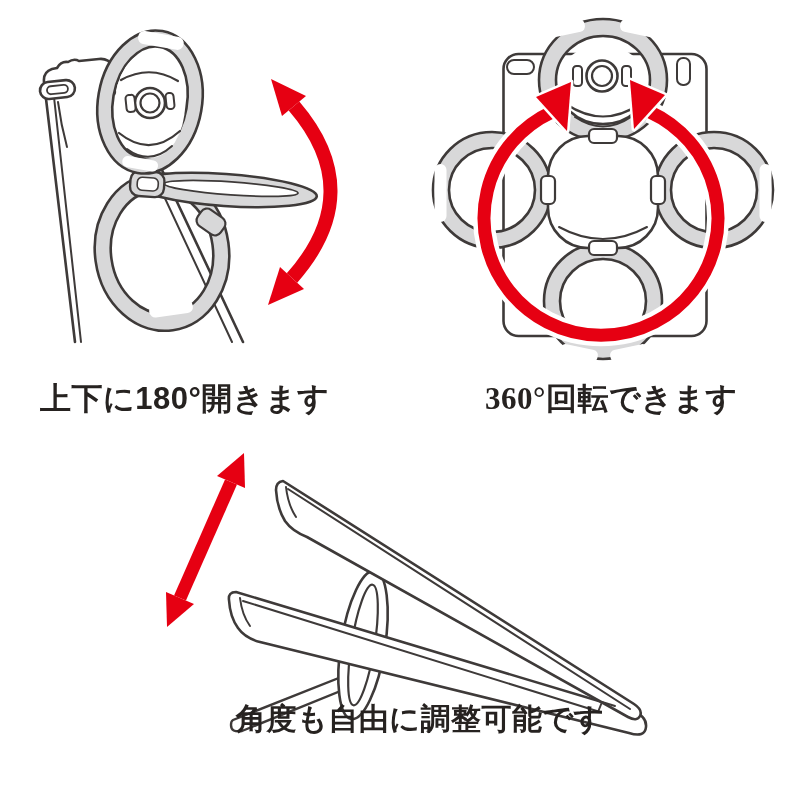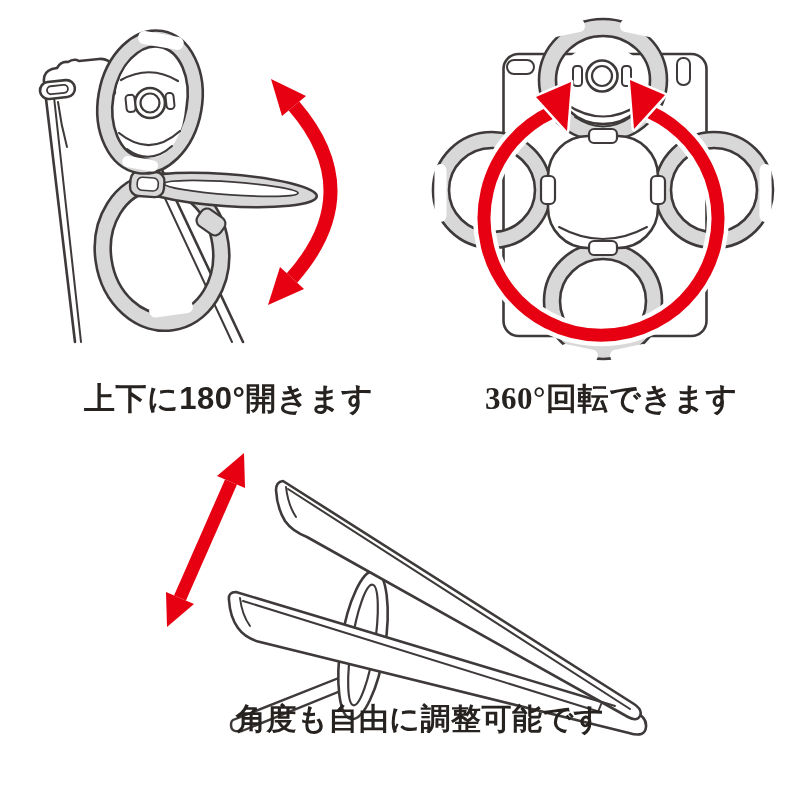--- a/index.html
+++ b/index.html
@@ -11,21 +11,21 @@
   figure{margin:0;}
   .fig{position:absolute;}
   .caption{
     position:absolute;
     font-weight:700;
     color:#262220;
     white-space:nowrap;
     letter-spacing:0.5px;
     line-height:1;
   }
-  #cap-open{left:40px;top:383px;font-size:31px;margin-left:44px;}
+  #cap-open{left:40px;top:383px;font-size:31px;}
   #cap-rotate{left:485px;top:383px;font-size:31px;font-family:Liberation Serif, serif;}
   #cap-angle{left:236px;top:706px;font-size:30px;font-family:Liberation Mono, monospace;}
   svg{display:block;}
 </style>
 </head>
 <body>
 
 <figure class="fig" style="left:0;top:0;">
   <svg width="340" height="365" viewBox="30 15 340 365" style="position:absolute;left:30px;top:15px;">
     <g fill="none" stroke="#3e3a39" stroke-width="2.6" stroke-linecap="round" stroke-linejoin="round">

